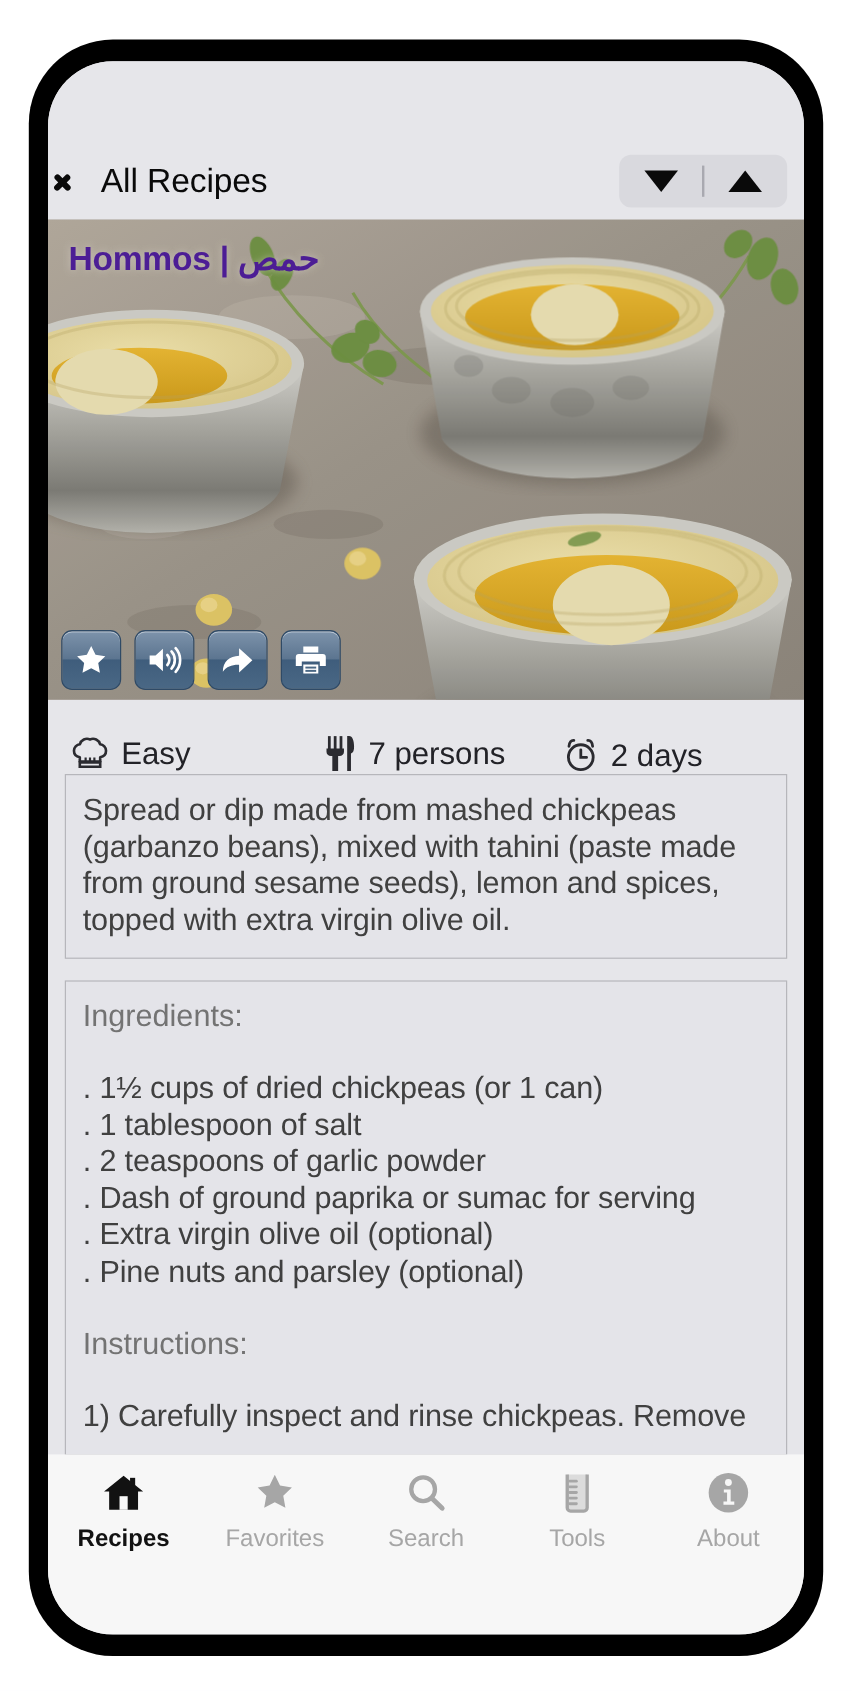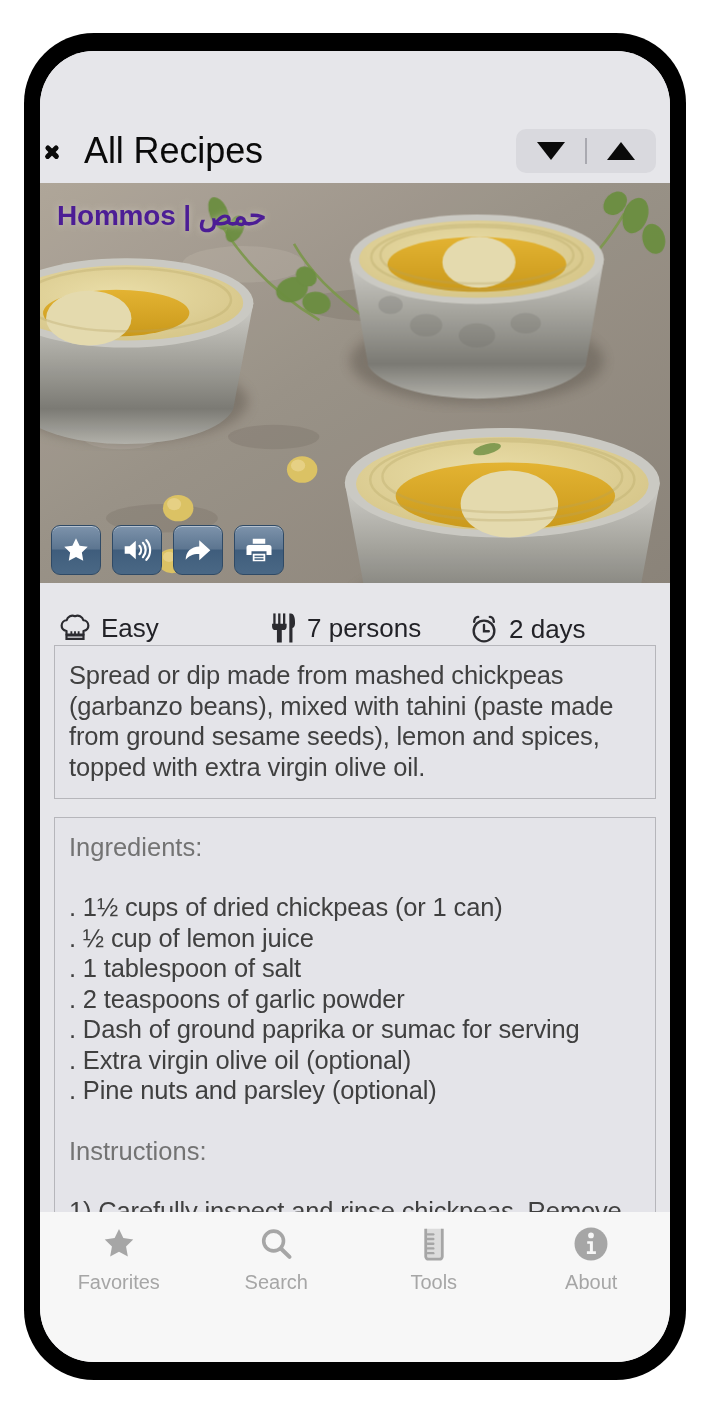--- a/index.html
+++ b/index.html
@@ -65,21 +65,21 @@
     left: 2px;
     width: 17px;
     height: 4.6px;
     background: #0a0a0a;
     border-radius: 2.5px;
   }
   .chevron-left::before { top: 8.5px;  transform: rotate(135deg); transform-origin: left center; }
   .chevron-left::after  { top: 20.2px; transform: rotate(-135deg); transform-origin: left center; }
 
   #back-label {
-    font-size: 36px;
+    font-size: 28px;
     color: #0a0a0a;
     letter-spacing: -0.1px;
   }
 
   #nav-segmented {
     margin-left: auto;
     display: flex;
     align-items: center;
     background: #d9d9de;
     border-radius: 10px;
@@ -435,35 +435,44 @@
     <div id="content">
 
       <div class="card" id="description-card">
         <p>Spread or dip made from mashed chickpeas (garbanzo beans), mixed with tahini (paste made from ground sesame seeds), lemon and spices, topped with extra virgin olive oil.</p>
       </div>
 
       <div class="card" id="details-card">
         <div class="section-heading">Ingredients:</div>
         <div class="blank-line"></div>
         <div class="line">. 1½ cups of dried chickpeas (or 1 can)</div>
-        <div class="line">. ½ cup of lemon juice</div>
         <div class="line">. 1 tablespoon of salt</div>
         <div class="line">. 2 teaspoons of garlic powder</div>
         <div class="line">. Dash of ground paprika or sumac for serving</div>
         <div class="line">. Extra virgin olive oil (optional)</div>
         <div class="line">. Pine nuts and parsley (optional)</div>
         <div class="blank-line"></div>
         <div class="section-heading">Instructions:</div>
         <div class="blank-line"></div>
         <div class="line">1) Carefully inspect and rinse chickpeas. Remove</div>
       </div>
     </div>
 
     <div id="tab-bar">
 
+      <div class="tab-item active">
+        <span class="tab-icon">
+          <svg width="38" height="34" viewBox="0 0 26 24">
+            <path fill="#121212" d="M13 2L1.5 11.2h3V22h17V11.2h3z"></path>
+            <rect x="10.6" y="14" width="4.8" height="8" fill="#f7f7f7"></rect>
+            <rect x="16.8" y="3.2" width="3" height="4.6" fill="#121212"></rect>
+          </svg>
+        </span>
+        <span class="tab-label">Recipes</span>
+      </div>
 
       <div class="tab-item">
         <span class="tab-icon">
           <svg width="38" height="36" viewBox="0 0 24 24">
             <path fill="#a6a6a6" d="M12 2l2.9 6 6.6 1-4.8 4.7 1.2 6.6L12 17.2 6.1 20.3l1.2-6.6L2.5 9l6.6-1z"></path>
           </svg>
         </span>
         <span class="tab-label">Favorites</span>
       </div>
 

